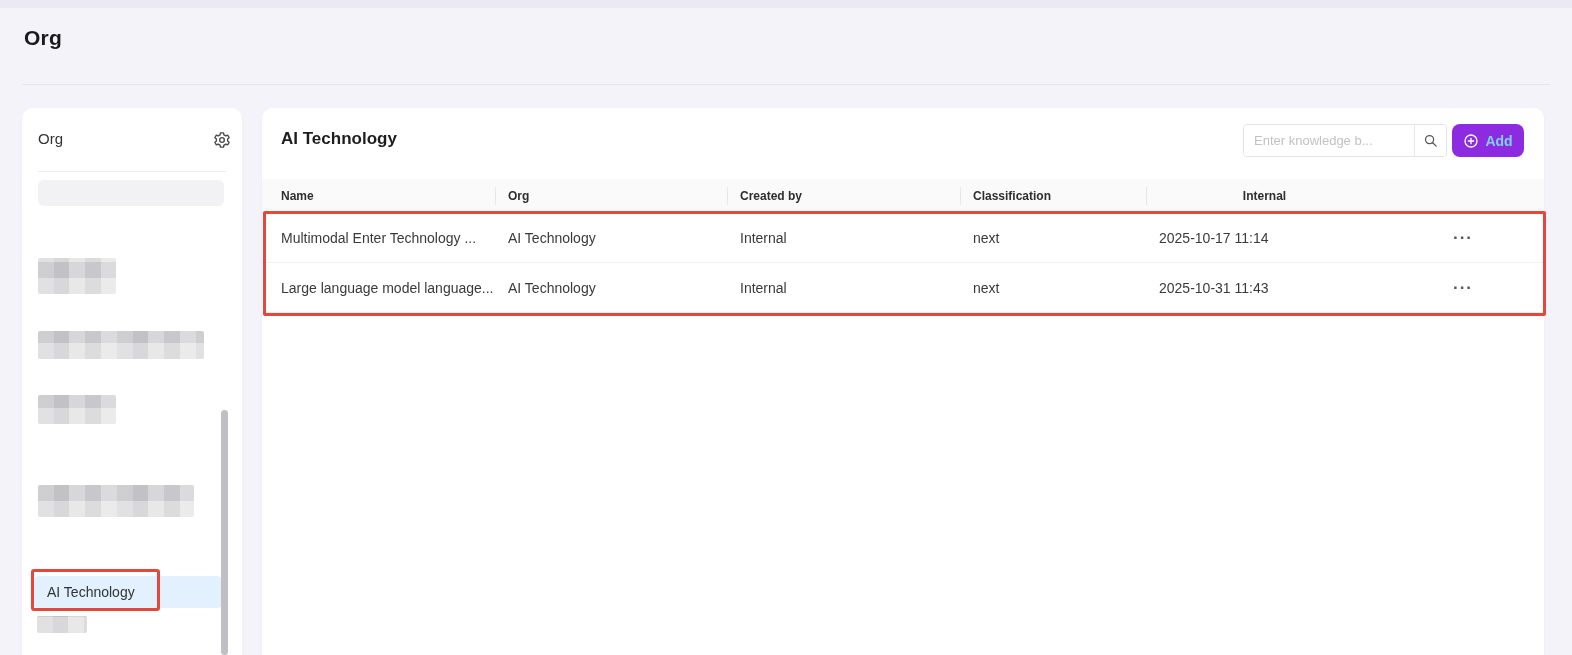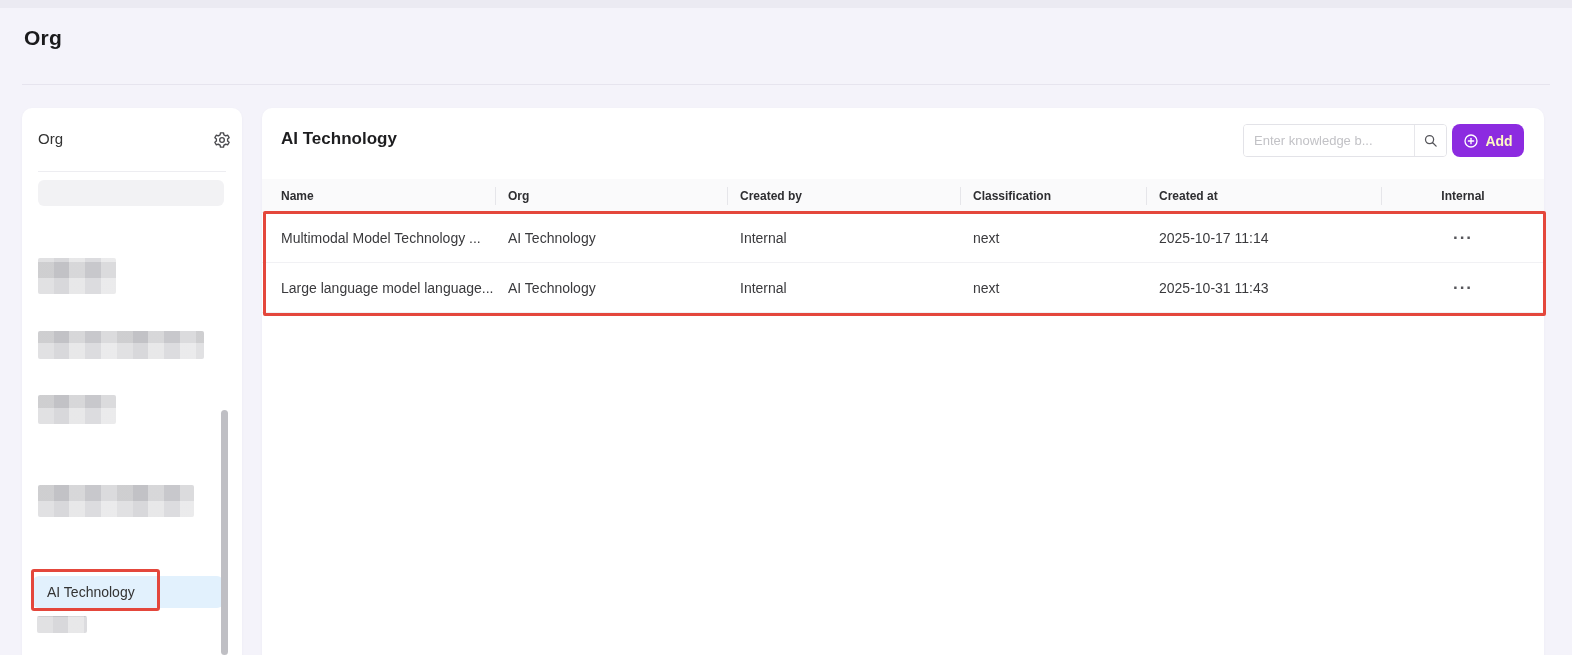--- a/index.html
+++ b/index.html
@@ -64,21 +64,21 @@
     font-family:"Liberation Sans", sans-serif; font-size:13px; color:#333;
   }
   .search-input::placeholder{ color:#c2c2c6; }
   .search-sep{ width:1px; background:#e7e7eb; }
   .search-btn{ width:31px; display:flex; align-items:center; justify-content:center; background:#fff; border:none; cursor:pointer; }
 
   .add-btn{
     position:absolute; left:1190px; top:16px; width:72px; height:33px;
     background:#8c2be0; border:none; border-radius:8px; cursor:pointer;
     display:flex; align-items:center; justify-content:center; gap:6px;
-    color:#fef9c3; font-family:"Liberation Sans", sans-serif; font-size:14px; font-weight:700;
+    color:#7dd3fc; font-family:"Liberation Sans", sans-serif; font-size:14px; font-weight:700;
   }
 
   .tbl-header{
     position:absolute; left:0; top:71px; width:1282px; height:34px;
     background:#fafafb; border-bottom:1px solid #eeeef1;
     display:grid; grid-template-columns:234px 232px 233px 186px 235px 162px;
     font-size:12px; font-weight:700; color:#2e2e31;
   }
   .th{ position:relative; display:flex; align-items:center; padding-left:12px; }
   .th:first-child{ padding-left:19px; }
@@ -165,27 +165,26 @@
       </svg>
     </span>
     <span>Add</span>
   </button>
 
   <div class="tbl-header">
     <div class="th">Name</div>
     <div class="th">Org</div>
     <div class="th">Created by</div>
     <div class="th">Classification</div>
-    <div class="th">Created at</div>
     <div class="th">Internal</div>
   </div>
 
   <div class="tbl-body">
     <div class="tr">
-      <div class="td">Multimodal Model Technology ...</div>
+      <div class="td">Multimodal Enter Technology ...</div>
       <div class="td">AI Technology</div>
       <div class="td">Internal</div>
       <div class="td">next</div>
       <div class="td">2025-10-17 11:14</div>
       <div class="td td-actions">
         <button class="row-actions">···</button>
       </div>
     </div>
     <div class="tr">
       <div class="td">Large language model language...</div>

